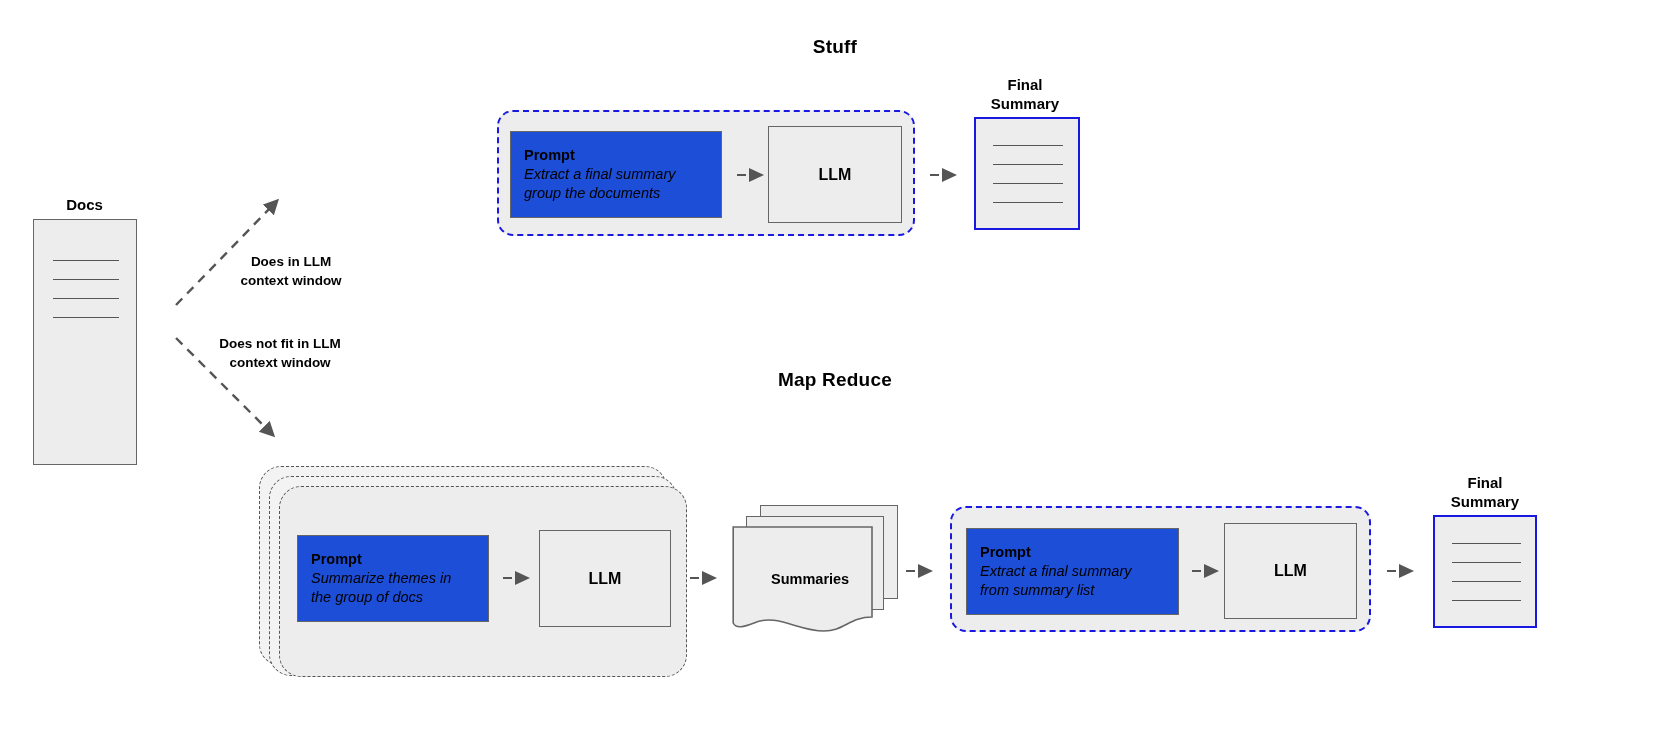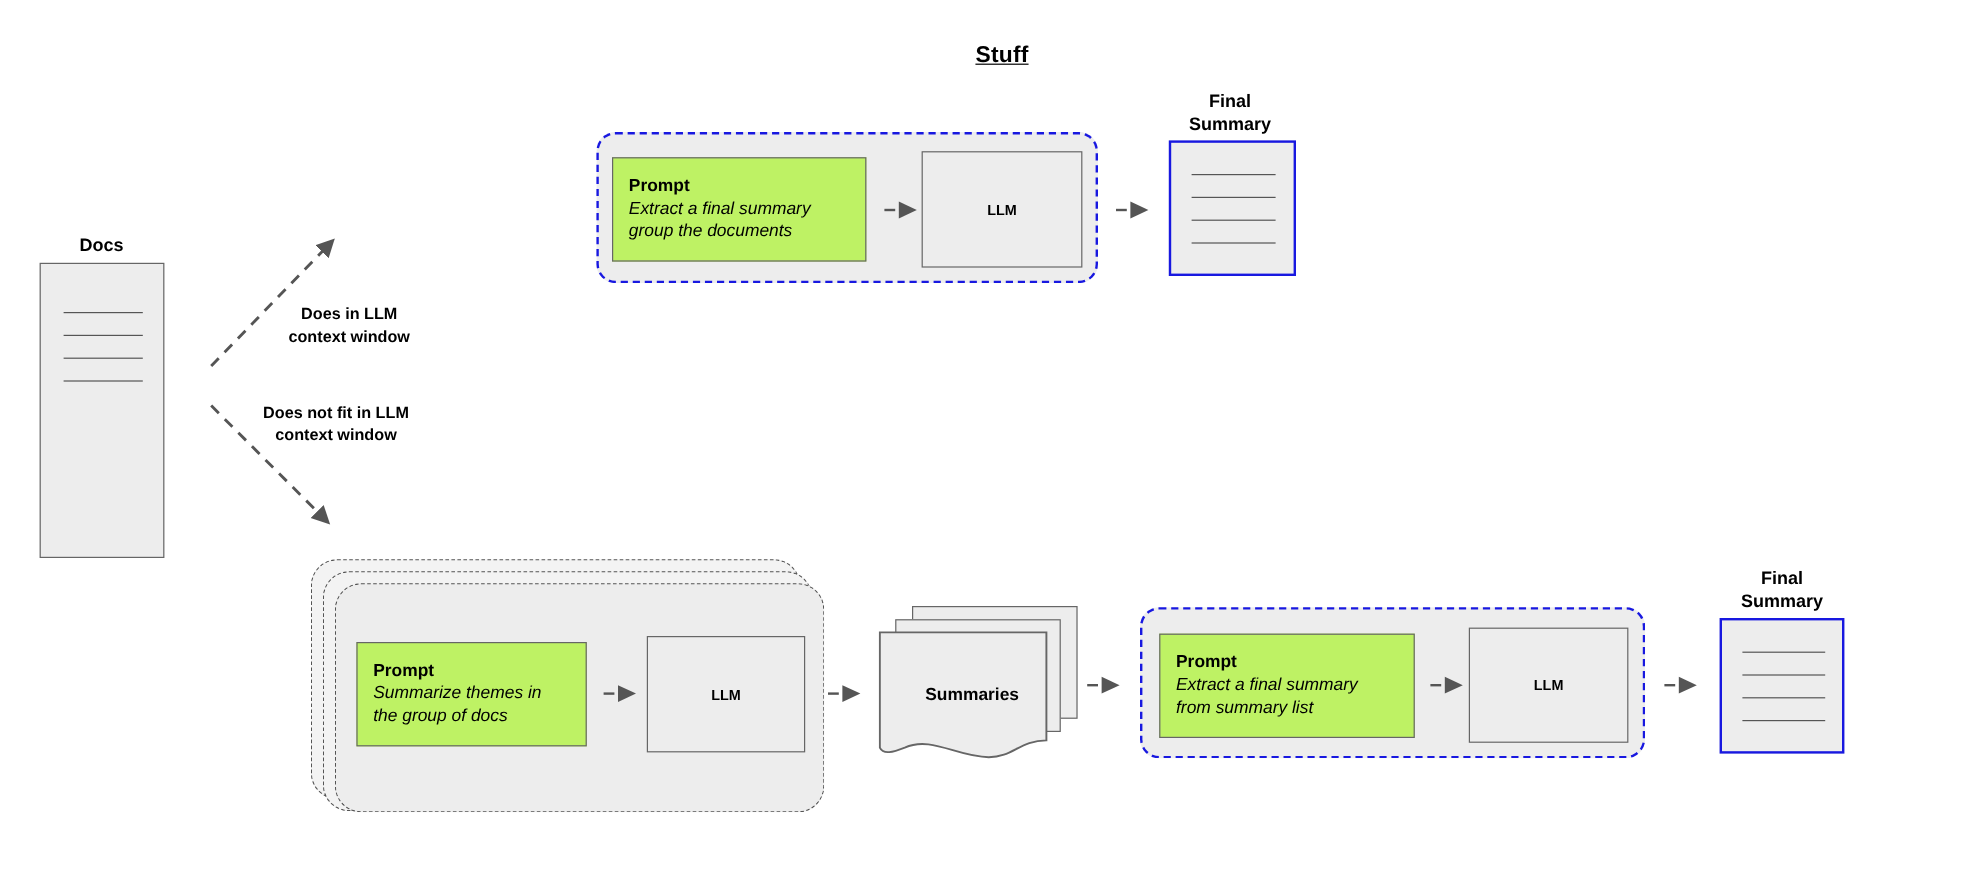--- a/index.html
+++ b/index.html
@@ -17,41 +17,40 @@
     height: 737px;
     background: #ffffff;
     overflow: hidden;
   }
   .abs { position: absolute; }
 
   
   .section-title {
     font-size: 19px;
     font-weight: bold;
-    text-decoration: underline;
     text-align: center;
     letter-spacing: .2px;
     white-space: nowrap;
   }
   .cap-bold {
     font-size: 15px;
     font-weight: bold;
     text-align: center;
     line-height: 19px;
     white-space: nowrap;
   }
   .edge-label {
     font-size: 13.5px;
     font-weight: bold;
     line-height: 19px;
     text-align: center;
     white-space: nowrap;
   }
   .node-label {
-    font-size: 12px;
+    font-size: 16px;
     font-weight: bold;
     white-space: nowrap;
   }
 
   
   .doc-box {
     background: #ededed;
     border: 1.6px solid #666666;
     box-sizing: border-box;
   }
@@ -65,21 +64,21 @@
   }
   .llm-box {
     background: #ededed;
     border: 1.6px solid #666666;
     box-sizing: border-box;
     display: flex;
     align-items: center;
     justify-content: center;
   }
   .prompt-box {
-    background: #bef264;
+    background: #1d4ed8;
     border: 1.6px solid #666666;
     box-sizing: border-box;
     display: flex;
     flex-direction: column;
     justify-content: center;
     padding-left: 13px;
   }
   .prompt-title {
     font-size: 14.5px;
     font-weight: bold;
@@ -214,20 +213,21 @@
     <div>Summary</div>
   </div>
 
   <div class="abs doc-box blue" style="left:974px; top:117px; width:106px; height:113px;">
     <div class="rule" style="left:17px; top:26px; width:70px;"></div>
     <div class="rule" style="left:17px; top:45px; width:70px;"></div>
     <div class="rule" style="left:17px; top:64px; width:70px;"></div>
     <div class="rule" style="left:17px; top:83px; width:70px;"></div>
   </div>
 
+  <div class="abs section-title" style="left:710px; top:369px; width:250px;">Map Reduce</div>
 
   <div class="abs grp-gray ghost" style="left:259px; top:466px; width:408px; height:200px;"></div>
   <div class="abs grp-gray ghost" style="left:269px; top:476px; width:408px; height:200px;"></div>
   <div class="abs grp-gray" style="left:279px; top:486px; width:408px; height:191px;"></div>
 
   <div class="abs prompt-box" style="left:297px; top:535px; width:192px; height:87px;">
     <div class="prompt-title">Prompt</div>
     <div class="prompt-body">Summarize themes in</div>
     <div class="prompt-body">the group of docs</div>
   </div>

